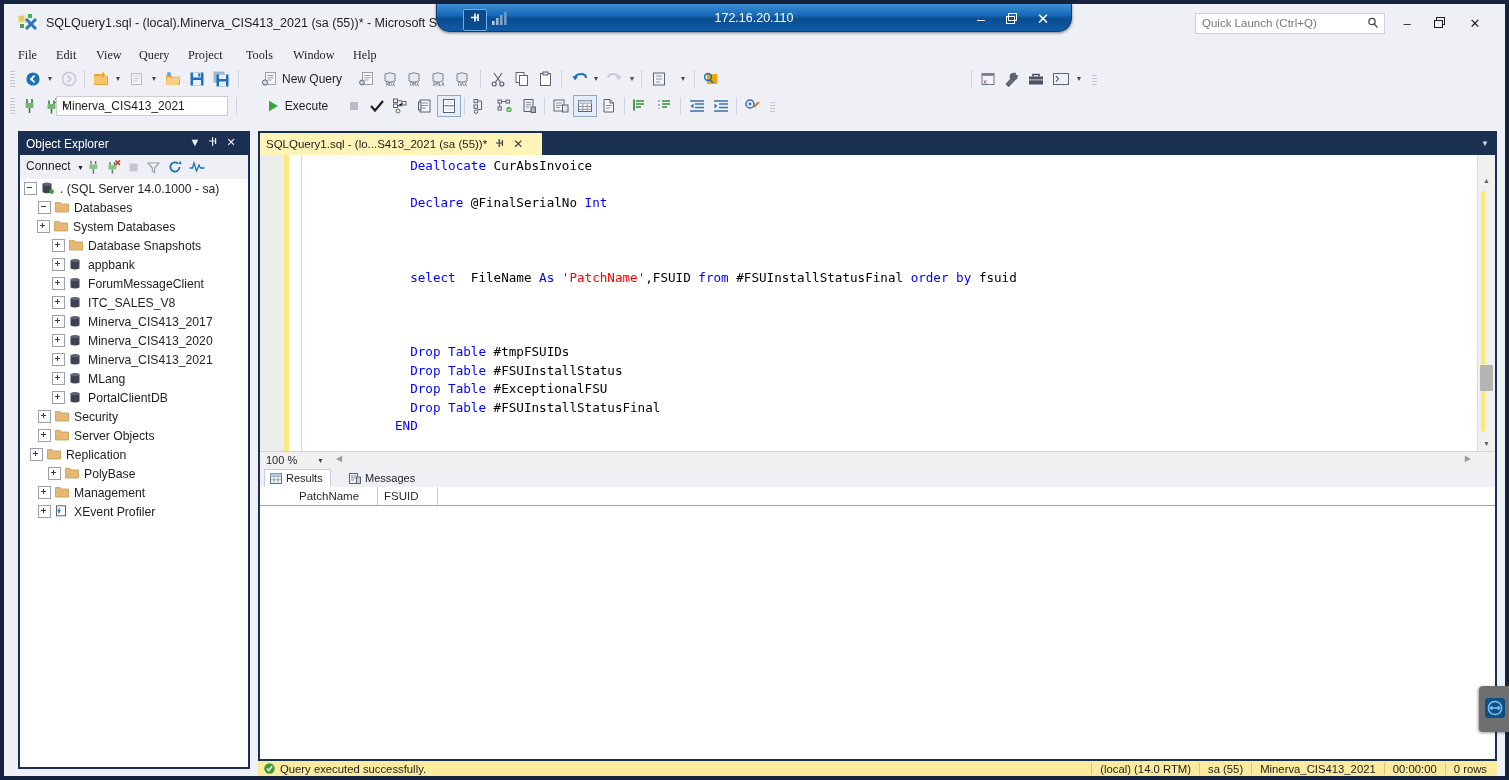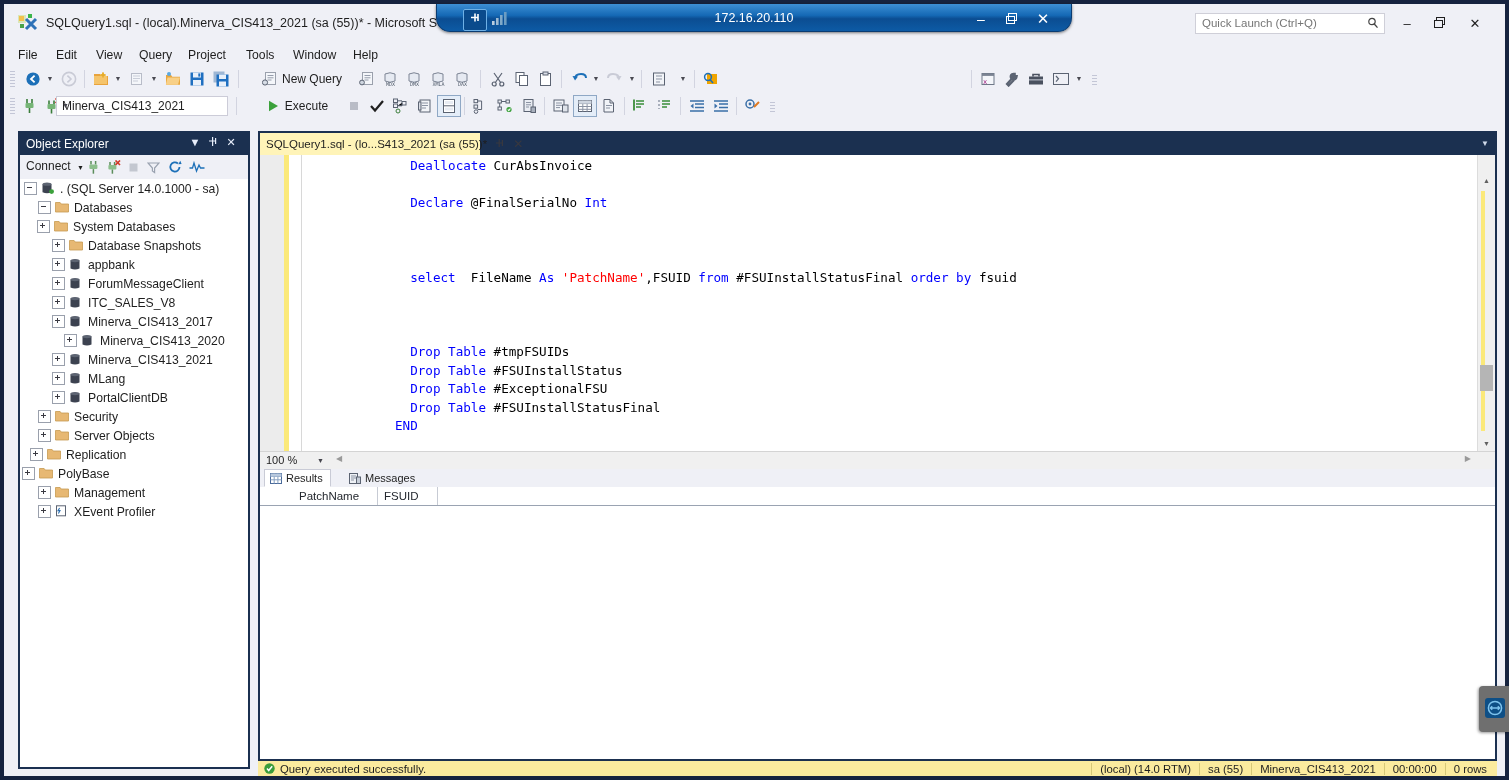--- a/index.html
+++ b/index.html
@@ -37,21 +37,21 @@
     box-shadow:0 1px 3px rgba(0,0,0,.5);
     border:1px solid #0a3c72;border-top:none;box-sizing:border-box;}
   .rdp-pin{position:absolute;left:26px;top:5px;width:22px;height:20px;background:#0b4b8c;border:1px solid #6fb1e6;border-radius:2px;color:#fff;font-size:12px;line-height:20px;text-align:center;font-weight:bold;}
   .rdp-sig{position:absolute;left:54px;top:6px;width:20px;height:18px;}
   .rdp-host{position:absolute;left:0;right:0;top:7px;text-align:center;color:#fff;font-size:12.5px;}
   .rdp-btn{position:absolute;top:5px;color:#fff;font-size:14px;width:24px;text-align:center;line-height:20px;}
   .rdp-min{right:78px;} .rdp-res{right:48px;} .rdp-close{right:16px;font-size:15px;}
 
   
   .menubar{position:absolute;left:0;top:40px;width:1501px;height:21px;background:#eff0f6;}
-  .menuitem{position:absolute;top:3px;font-size:12.2px;color:#1e1e1e;padding:1px 6px;cursor:default;}
+  .menuitem{position:absolute;top:3px;font-size:12.2px;color:#1e1e1e;padding:1px 6px;cursor:default;font-family:Liberation Serif, serif;}
 
   
   .toolbar{position:absolute;left:0;width:1501px;height:26px;background:#eff0f6;}
   .tb1{top:62px;} .tb2{top:89px;}
   .grip{position:absolute;top:5px;width:5px;height:16px;
     background:repeating-linear-gradient(180deg,#c3c6d6 0 1px,transparent 1px 3px);}
   .tbsep{position:absolute;top:4px;width:1px;height:18px;background:#d2d4e0;}
   .tbi{position:absolute;top:3px;height:20px;display:flex;align-items:center;justify-content:center;cursor:default;}
   .tbi svg{display:block;}
   .caret{position:absolute;top:3px;width:10px;height:20px;line-height:20px;text-align:center;font-size:7px;color:#4a4a52;cursor:default;}
@@ -659,21 +659,21 @@
             <span class="nlabel">ITC_SALES_V8</span>
           </div>
           <div class="node" style="padding-left: 32px;">
             <span class="exp plus"></span>
             <span class="ico"><svg width="13" height="13" viewBox="0 0 13 13">
                 <path d="M1.5 2.6 q4.5 -2.2 9 0 v7.8 q-4.5 2.2 -9 0 Z" fill="#3c4250"></path>
                 <ellipse cx="6" cy="2.6" rx="4.5" ry="1.7" fill="#5d6472"></ellipse>
               </svg></span>
             <span class="nlabel">Minerva_CIS413_2017</span>
           </div>
-          <div class="node" style="padding-left: 44px;">
+          <div class="node" style="padding-left: 32px;">
             <span class="exp plus"></span>
             <span class="ico"><svg width="13" height="13" viewBox="0 0 13 13">
                 <path d="M1.5 2.6 q4.5 -2.2 9 0 v7.8 q-4.5 2.2 -9 0 Z" fill="#3c4250"></path>
                 <ellipse cx="6" cy="2.6" rx="4.5" ry="1.7" fill="#5d6472"></ellipse>
               </svg></span>
             <span class="nlabel">Minerva_CIS413_2020</span>
           </div>
           <div class="node" style="padding-left: 32px;">
             <span class="exp plus"></span>
             <span class="ico"><svg width="13" height="13" viewBox="0 0 13 13">
@@ -712,21 +712,21 @@
               </svg></span>
             <span class="nlabel">Server Objects</span>
           </div>
           <div class="node" style="padding-left: 10px;">
             <span class="exp plus"></span>
             <span class="ico"><svg width="14" height="12" viewBox="0 0 14 12">
                 <path d="M0.5 1.5 h4.6 l1.1 1.5 H13.5 v8 H0.5 Z" fill="#e7b873" stroke="#c79a50" stroke-width="0.8"></path>
               </svg></span>
             <span class="nlabel">Replication</span>
           </div>
-          <div class="node" style="padding-left: 2px;">
+          <div class="node" style="padding-left: 28px;">
             <span class="exp plus"></span>
             <span class="ico"><svg width="14" height="12" viewBox="0 0 14 12">
                 <path d="M0.5 1.5 h4.6 l1.1 1.5 H13.5 v8 H0.5 Z" fill="#e7b873" stroke="#c79a50" stroke-width="0.8"></path>
               </svg></span>
             <span class="nlabel">PolyBase</span>
           </div>
           <div class="node" style="padding-left: 18px;">
             <span class="exp plus"></span>
             <span class="ico"><svg width="14" height="12" viewBox="0 0 14 12">
                 <path d="M0.5 1.5 h4.6 l1.1 1.5 H13.5 v8 H0.5 Z" fill="#e7b873" stroke="#c79a50" stroke-width="0.8"></path>
@@ -740,21 +740,21 @@
                 <path d="M4.6 3 L3 5.6 L5 5.6 L3.4 8.6" stroke="#2d6fb0" stroke-width="1.1" fill="none"></path>
               </svg></span>
             <span class="nlabel">XEvent Profiler</span>
           </div>
         </div>
   </div>
 
   <div class="docarea">
 
     <div class="tabstrip">
-      <div class="tab" style="width: 220px;">
+      <div class="tab" style="width: 282px;">
         <span class="tab-label">SQLQuery1.sql - (lo...S413_2021 (sa (55))*</span>
         <span class="tab-pin">
           <svg width="10" height="10" viewBox="0 0 10 10">
                 <path d="M1 5 h7 M4.2 1 v8 M7.4 2 v6" stroke="#38383f" stroke-width="1.2" fill="none"></path>
               </svg>
         </span>
         <span class="tab-close">✕</span>
       </div>
       <span class="tabstrip-caret">▼</span>
     </div>

